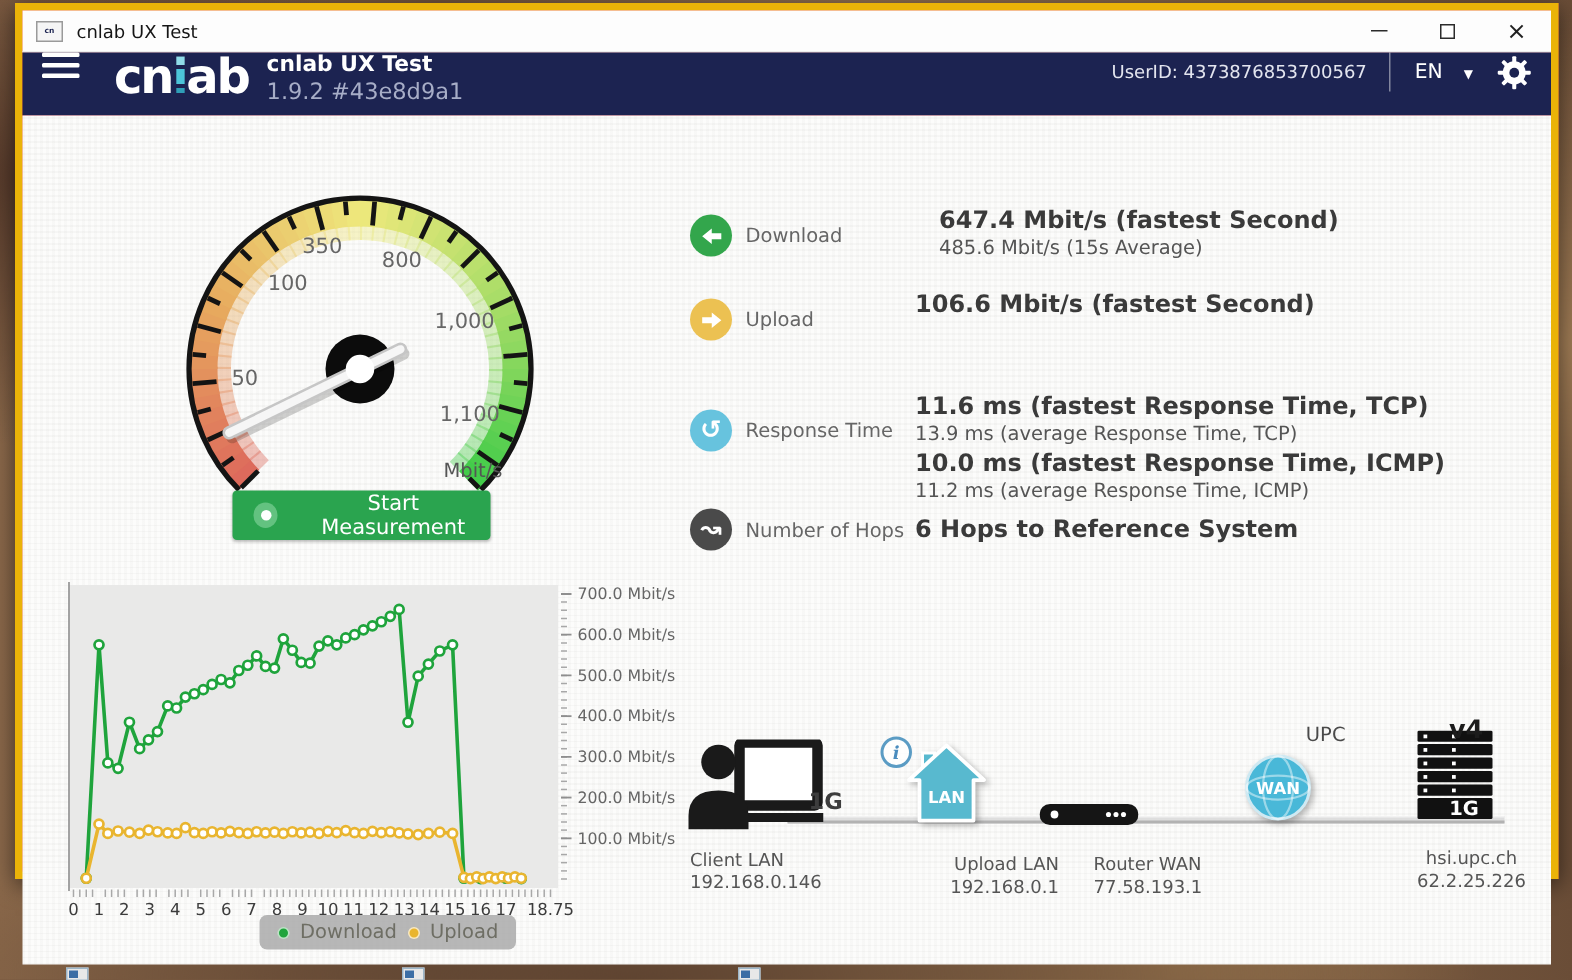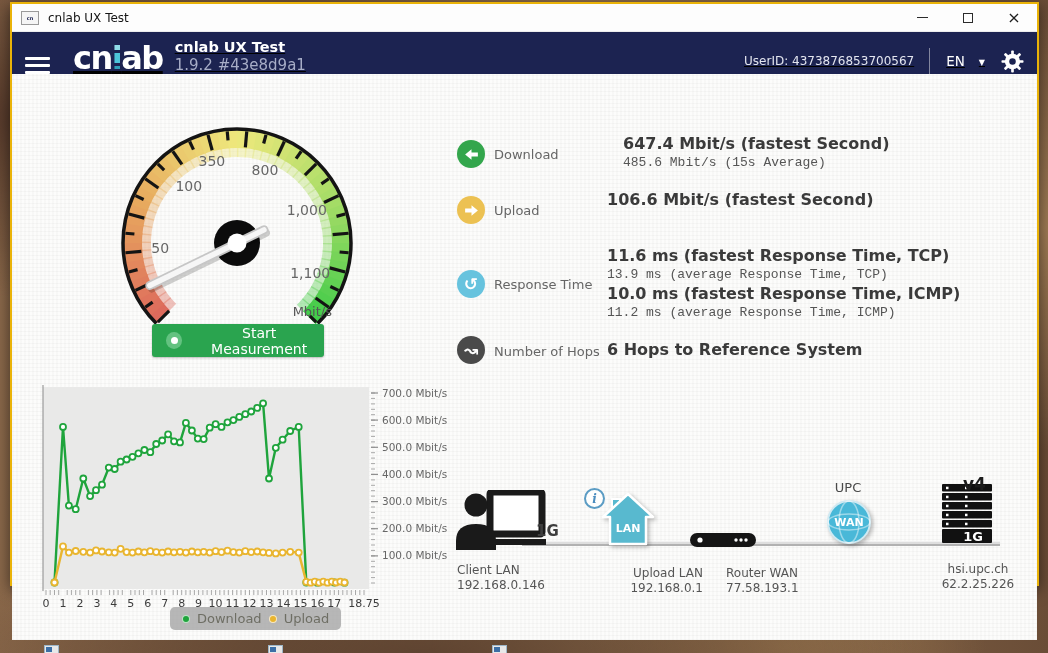--- a/index.html
+++ b/index.html
@@ -11,36 +11,36 @@
       radial-gradient(ellipse 260px 180px at 2% 18%, #55392a, rgba(85,57,42,0)),
       radial-gradient(ellipse 300px 220px at 99% 35%, #a07c55, rgba(160,124,85,0)),
       radial-gradient(ellipse 500px 120px at 40% 100%, #5f4431, rgba(95,68,49,0)),
       radial-gradient(ellipse 200px 90px at 75% 99%, #93714c, rgba(147,113,76,0)),
       linear-gradient(90deg, #8a684a, #6f523b 28%, #8d6d4c 55%, #7b5c41 82%, #6a4d37);
   }
   .mini-icon { position:absolute; width:15px; height:9px; background:#e8e8e8; border:1px solid #9db6c8; }
   .mini-icon::before { content:""; position:absolute; left:1px; top:1px; width:6px; height:5px; background:#3c6ea5; }
 
   .window { position:absolute; left:10px; top:2px; width:1029px; height:584px;
-            background:#ef4444; border:2px solid #eab308; box-shadow:0 4px 14px rgba(0,0,0,.55); }
+            background:#ef4444; border:5px solid #eab308; box-shadow:0 4px 14px rgba(0,0,0,.55); }
 
   
   .titlebar { height:28px; background:#fdfdfd; display:flex; align-items:center; border-bottom:1px solid #ececec;}
   .app-icon { width:18px; height:14px; margin-left:9px; background:#f5f5f5; border:1px solid #9a9a9a;
               display:flex; align-items:center; justify-content:center; }
   .app-icon span { font-size:5px; font-weight:bold; color:#1c2351; }
   .tb-title { font-size:12px; color:#151515; margin-left:9px; }
   .tb-controls { margin-left:auto; display:flex; height:100%; }
   .tb-btn { width:46px; height:100%; display:flex; align-items:center; justify-content:center; cursor:default; }
   .glyph-min { width:11px; height:1px; background:#2b2b2b; }
   .glyph-max { width:10px; height:10px; border:1px solid #2b2b2b; }
   .glyph-close { font-size:16px; color:#1f1f1f; line-height:1; }
 
   
-  .header { height:42px; background:#1c2351; display:flex; align-items:flex-end;text-decoration:underline; }
+  .header { height:42px; background:#1c2351; display:flex; align-items:flex-start; }
   .hamb { width:25px; margin-left:13px; display:flex; flex-direction:column; gap:4px; }
   .hamb i { display:block; height:3px; background:#fff; border-radius:1px; }
   .logo { margin-left:23px; font-size:32px; font-weight:bold; color:#fff; letter-spacing:-1.5px; line-height:1; }
   .logo .accent { color:transparent;
       background:linear-gradient(#8fdbe8 0 30%, #1c2351 30% 36%, #4cc4d9 36% 64%, #1c2351 64% 70%, #2f9fb8 70% 100%);
       -webkit-background-clip:text; background-clip:text; }
   .app-title-block { margin-left:12px; color:#fff; }
   .app-title { font-size:14.5px; font-weight:bold; }
   .app-version { font-size:15px; color:#a7adc7; margin-top:1px; }
   .header-right { margin-left:auto; display:flex; align-items:center; }
@@ -67,39 +67,39 @@
       display:flex; align-items:center; color:#fff; font-size:14px; font-family:"DejaVu Sans",sans-serif;
       box-shadow:0 1px 2px rgba(0,0,0,.25); cursor:pointer; }
   .start-btn .ring { width:17px; height:17px; border-radius:50%; background:#63c280; margin:0 12px 0 14px;
       display:flex; align-items:center; justify-content:center; }
   .start-btn .ring i { width:7px; height:7px; border-radius:50%; background:#fff; }
 
   .r-icon { width:28px; height:28px; border-radius:50%; display:flex; align-items:center; justify-content:center; }
   .r-icon .uglyph { color:#fff; font-size:17px; font-weight:bold; line-height:1; }
   .r-label { font-size:13px; color:#666; }
   .v-bold { font-size:16px; font-weight:bold; color:#3a3a3a; line-height:20px; }
-  .v-reg  { font-size:13px; color:#555; line-height:18px;font-family:Liberation Mono, monospace; }
+  .v-reg  { font-size:13px; color:#555; line-height:18px; }
 
   .ax  { font-size:10.5px; fill:#666; }
   .axx { font-size:11px; fill:#3c3c3c; }
 
   .legend { left:158px; top:533px; display:inline-flex; align-items:center; gap:7px;
       background:rgba(170,170,170,.85); border-radius:5px; padding:4px 12px;
       font-size:13px; color:#6e6e64; }
   .legend .dot { width:8px; height:8px; border-radius:50%; border:1px solid rgba(255,255,255,.7); }
 
   .net-line { left:510px; top:467px; width:478px; height:5px; background:#dedede;
       border-top:1px solid #f2f2f2; border-bottom:2px solid #b2b2b2; }
   .onegee { font-size:15px; font-weight:bold; color:#3d3d3d; }
   .info-icon { left:572px; top:414px; width:21px; height:21px; border-radius:50%; border:2px solid #5b9cc4;
       color:#4a8cbe; display:flex; align-items:center; justify-content:center;
       font:italic bold 12px "DejaVu Serif", serif; background:rgba(255,255,255,.8); }
   .net-label { font-size:12px; color:#555; line-height:15px; }
   .v4 { left:951px; top:400px; font-size:17px; font-weight:bold; color:#1c1c1c; }
-  .upc { left:790px; top:406px; width:92px; text-align:center; font-size:13px; color:#4a4a4a; }
+  .upc { left:790px; top:406px; width:92px; text-align:right; font-size:13px; color:#4a4a4a; }
   .shadowed { filter:drop-shadow(2px 2px 2px rgba(0,0,0,.28)); }
 </style>
 </head>
 <body>
 
 <div class="mini-icon" style="left:44px; top:645px;"></div>
 <div class="mini-icon" style="left:268px; top:645px;"></div>
 <div class="mini-icon" style="left:492px; top:645px;"></div>
 
 <div class="window">
@@ -337,21 +337,21 @@
     </div>
     <div class="abs r-label" style="left:482px; top:129px;">Upload</div>
     <div class="abs" style="left:595px; top:116px;">
       <div class="v-bold">106.6 Mbit/s (fastest Second)</div>
     </div>
 
     <div class="abs r-icon" style="left: 445px; top: 196px; background: rgb(103, 195, 222);">
       <span class="uglyph">↺</span>
     </div>
     <div class="abs r-label" style="left:482px; top:203px;">Response Time</div>
-    <div class="abs" style="left:595px; top:172px;">
+    <div class="abs" style="left:595px; top:184px;">
       <div class="v-bold">11.6 ms (fastest Response Time, TCP)</div>
       <div class="v-reg">13.9 ms (average Response Time, TCP)</div>
       <div class="v-bold">10.0 ms (fastest Response Time, ICMP)</div>
       <div class="v-reg">11.2 ms (average Response Time, ICMP)</div>
     </div>
 
     <div class="abs r-icon" style="left: 445px; top: 262px; background: rgb(74, 74, 74);">
       <span class="uglyph">↝</span>
     </div>
     <div class="abs r-label" style="left:482px; top:270px;">Number of Hops</div>

